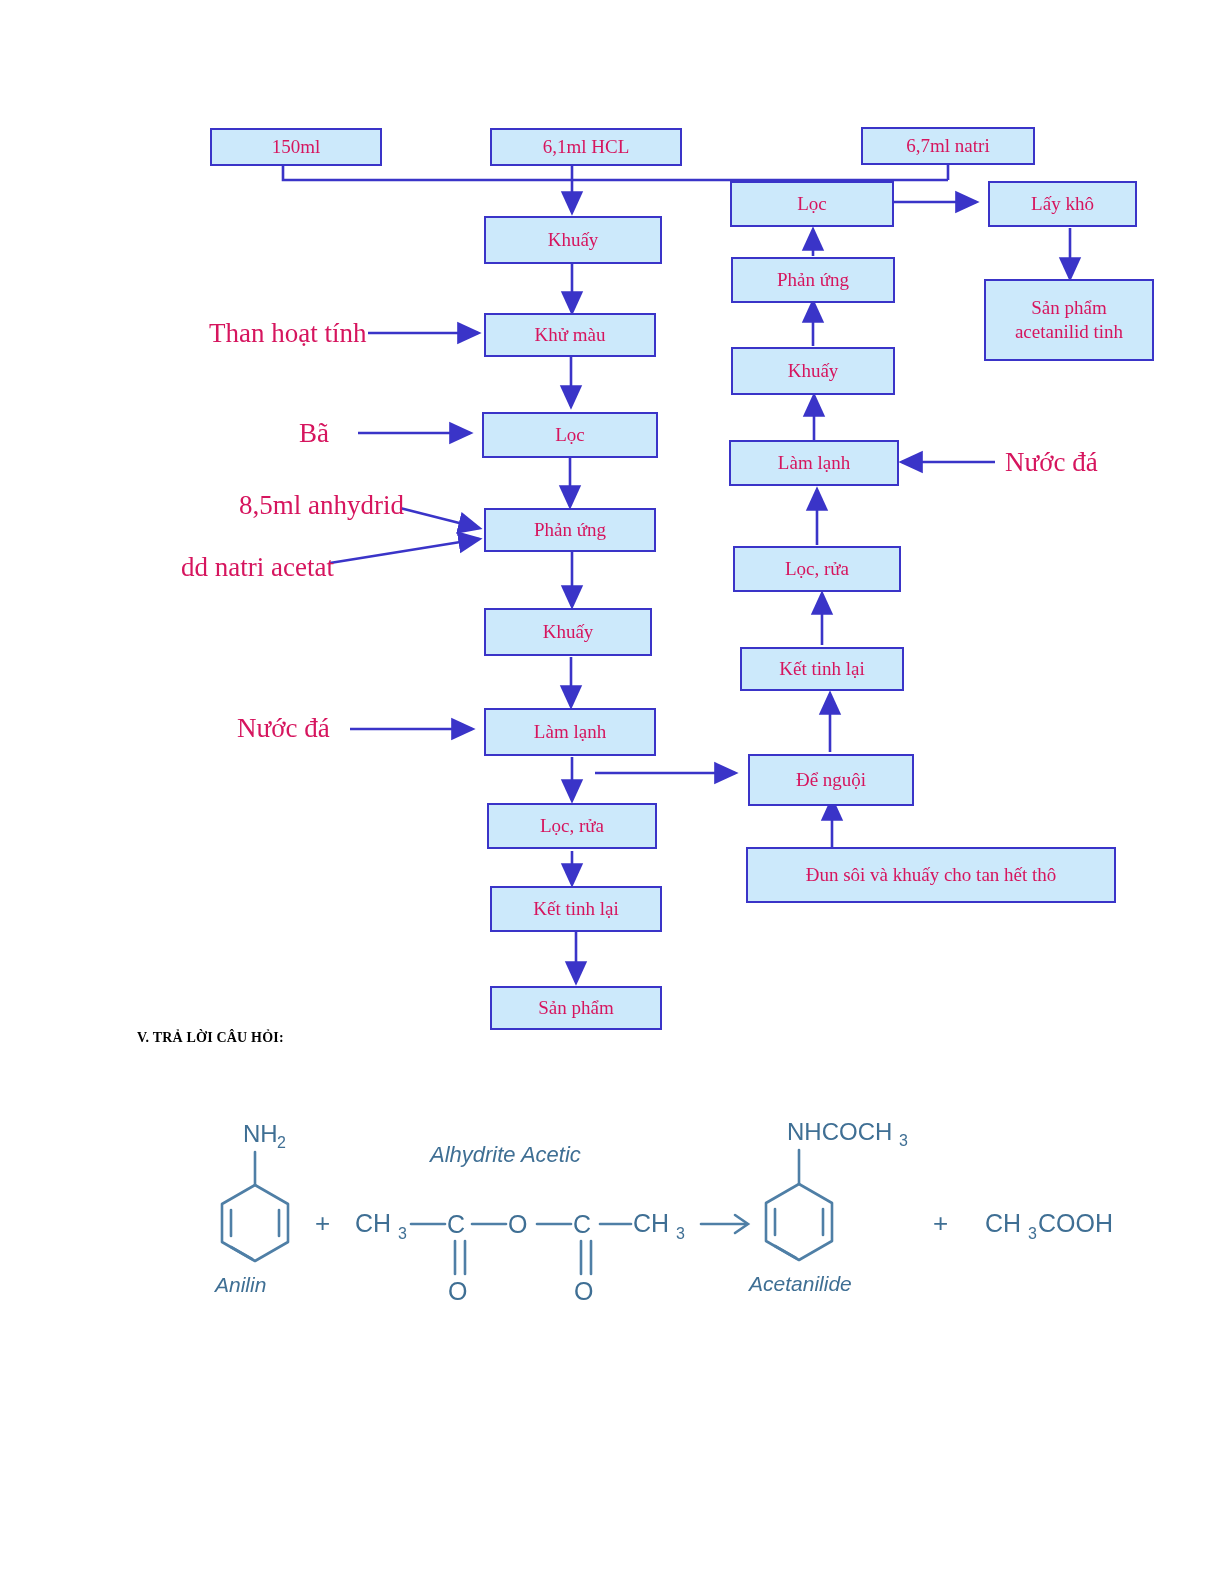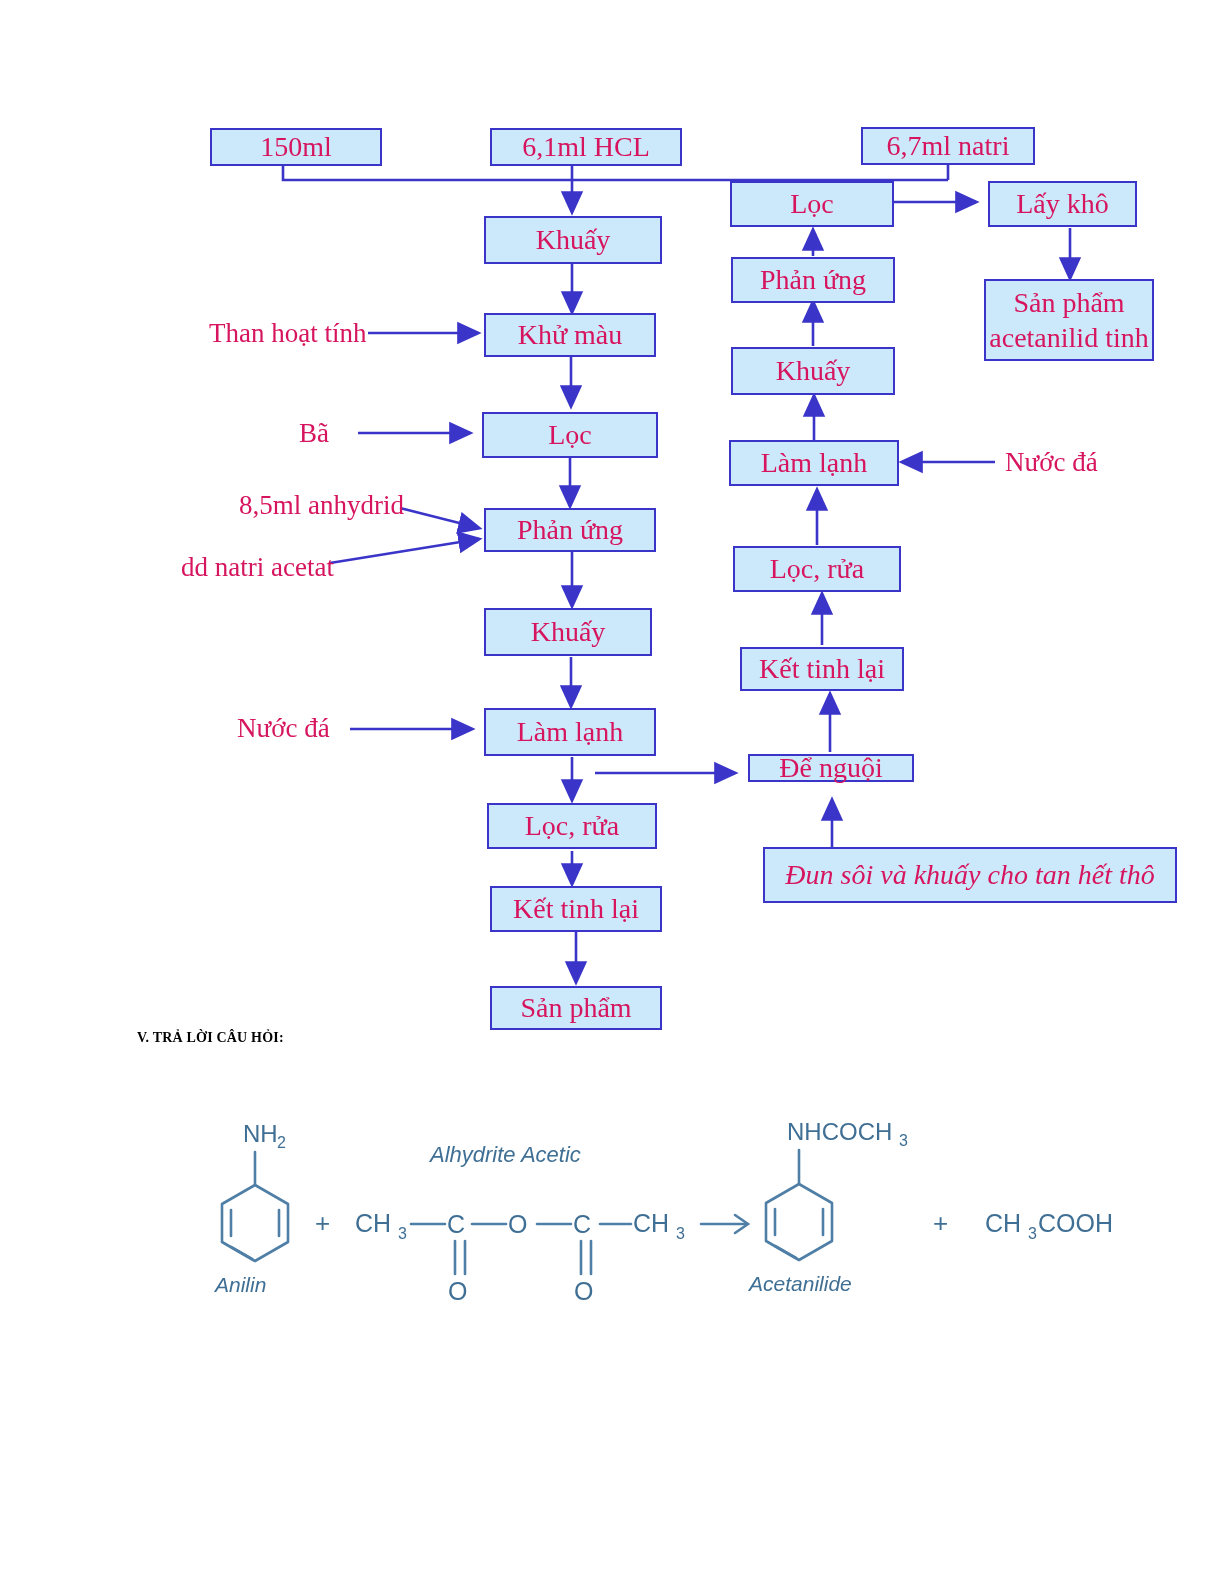--- a/index.html
+++ b/index.html
@@ -9,21 +9,21 @@
   }
   #sheet{position:absolute;left:0;top:0;width:1225px;height:1585px;}
   svg#wires{position:absolute;left:0;top:0;width:1225px;height:1585px;pointer-events:none;}
 
   .box{
     position:absolute;box-sizing:border-box;
     background:#CCE9FB;border:2.5px solid #3A34C8;
     color:#D6155E;
     display:flex;align-items:center;justify-content:center;
     text-align:center;line-height:1.18;
-    font-size:28px;
+    font-size:19px;
     z-index:3;
   }
   .box.two-line{line-height:1.25;}
   .lbl{
     position:absolute;color:#D6155E;font-size:27px;white-space:nowrap;z-index:3;
   }
 
   #section-title{
     position:absolute;left:137px;top:1030px;
     font-weight:bold;font-size:14px;color:#000;letter-spacing:0.2px;z-index:4;
@@ -119,23 +119,23 @@
   <div class="lbl" style="left:209px;top:318px;">Than hoạt tính</div>
 
   <div class="lbl" style="left:299px;top:418px;">Bã</div>
 
   <div class="lbl" style="left:239px;top:490px;">8,5ml anhydrid</div>
 
   <div class="lbl" style="left:181px;top:552px;">dd natri acetat</div>
 
   <div class="lbl" style="left:237px;top:713px;">Nước đá</div>
 
-  <div class="box" style="left:763px;top:847px;width:414px;height:56px;font-style:italic;">Đun sôi và khuấy cho tan hết thô</div>
-
-  <div class="box" style="left:748px;top:754px;width:166px;height:28px;text-align:center;">Để nguội</div>
+  <div class="box" style="left:746px;top:847px;width:370px;height:56px;">Đun sôi và khuấy cho tan hết thô</div>
+
+  <div class="box" style="left:748px;top:754px;width:166px;height:52px;text-align:center;">Để nguội</div>
 
   <div class="box" style="left:740px;top:647px;width:164px;height:44px;">Kết tinh lại</div>
 
   <div class="box" style="left:733px;top:546px;width:168px;height:46px;">Lọc, rửa</div>
 
   <div class="box" style="left:729px;top:440px;width:170px;height:46px;">Làm lạnh</div>
 
   <div class="box" style="left:731px;top:347px;width:164px;height:48px;">Khuấy</div>
 
   <div class="box" style="left:731px;top:257px;width:164px;height:46px;">Phản ứng</div>

